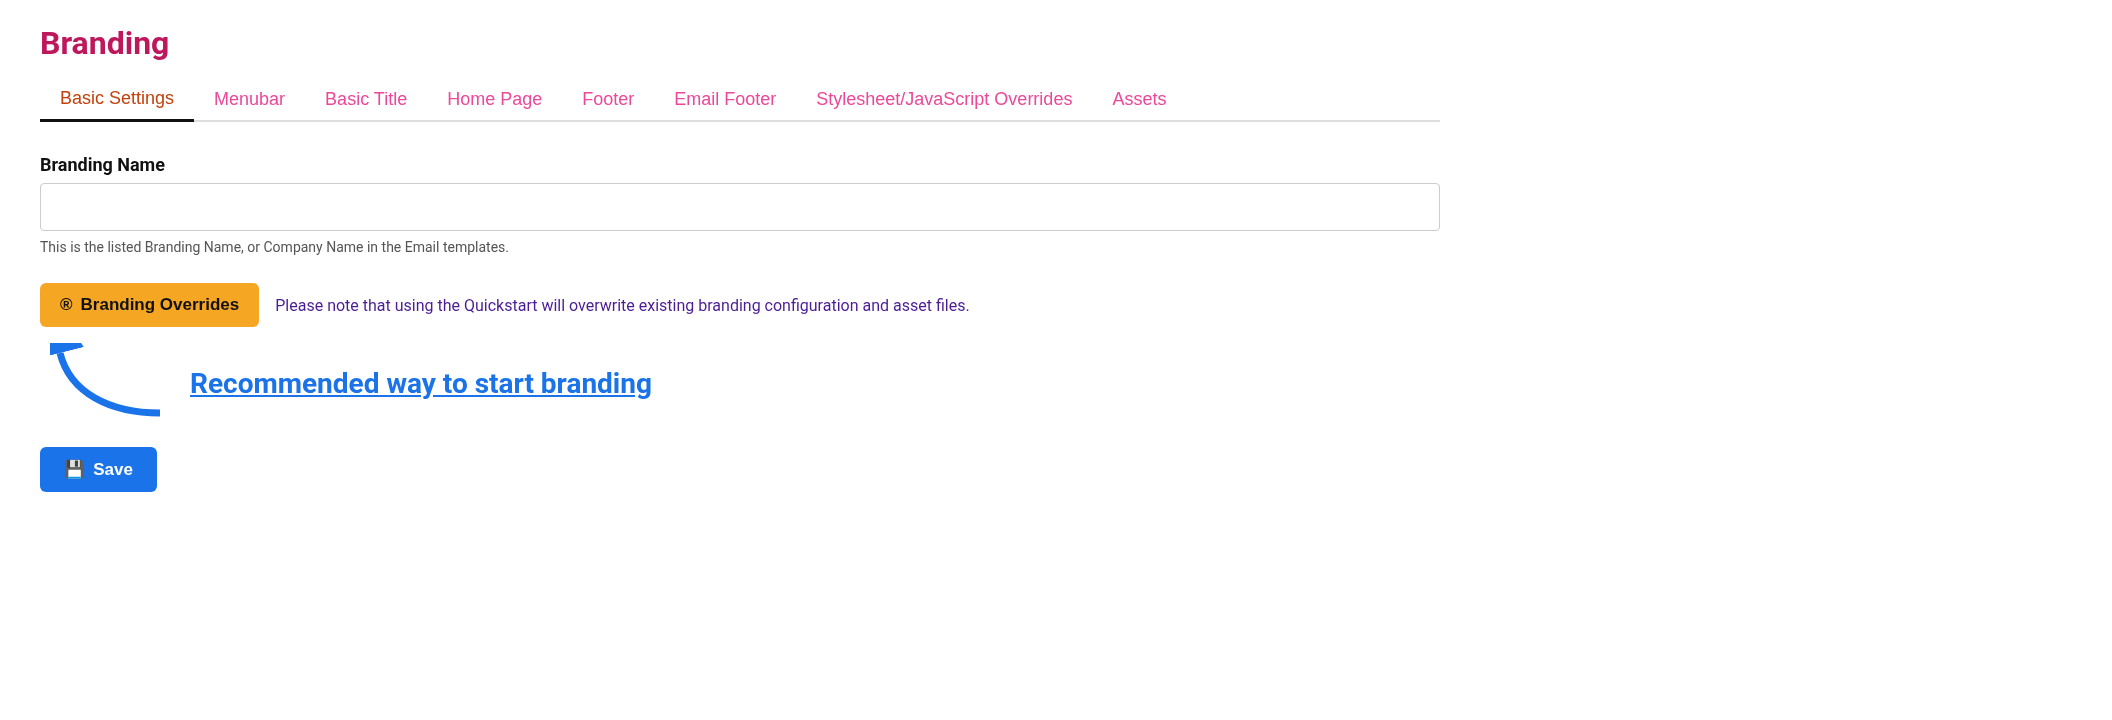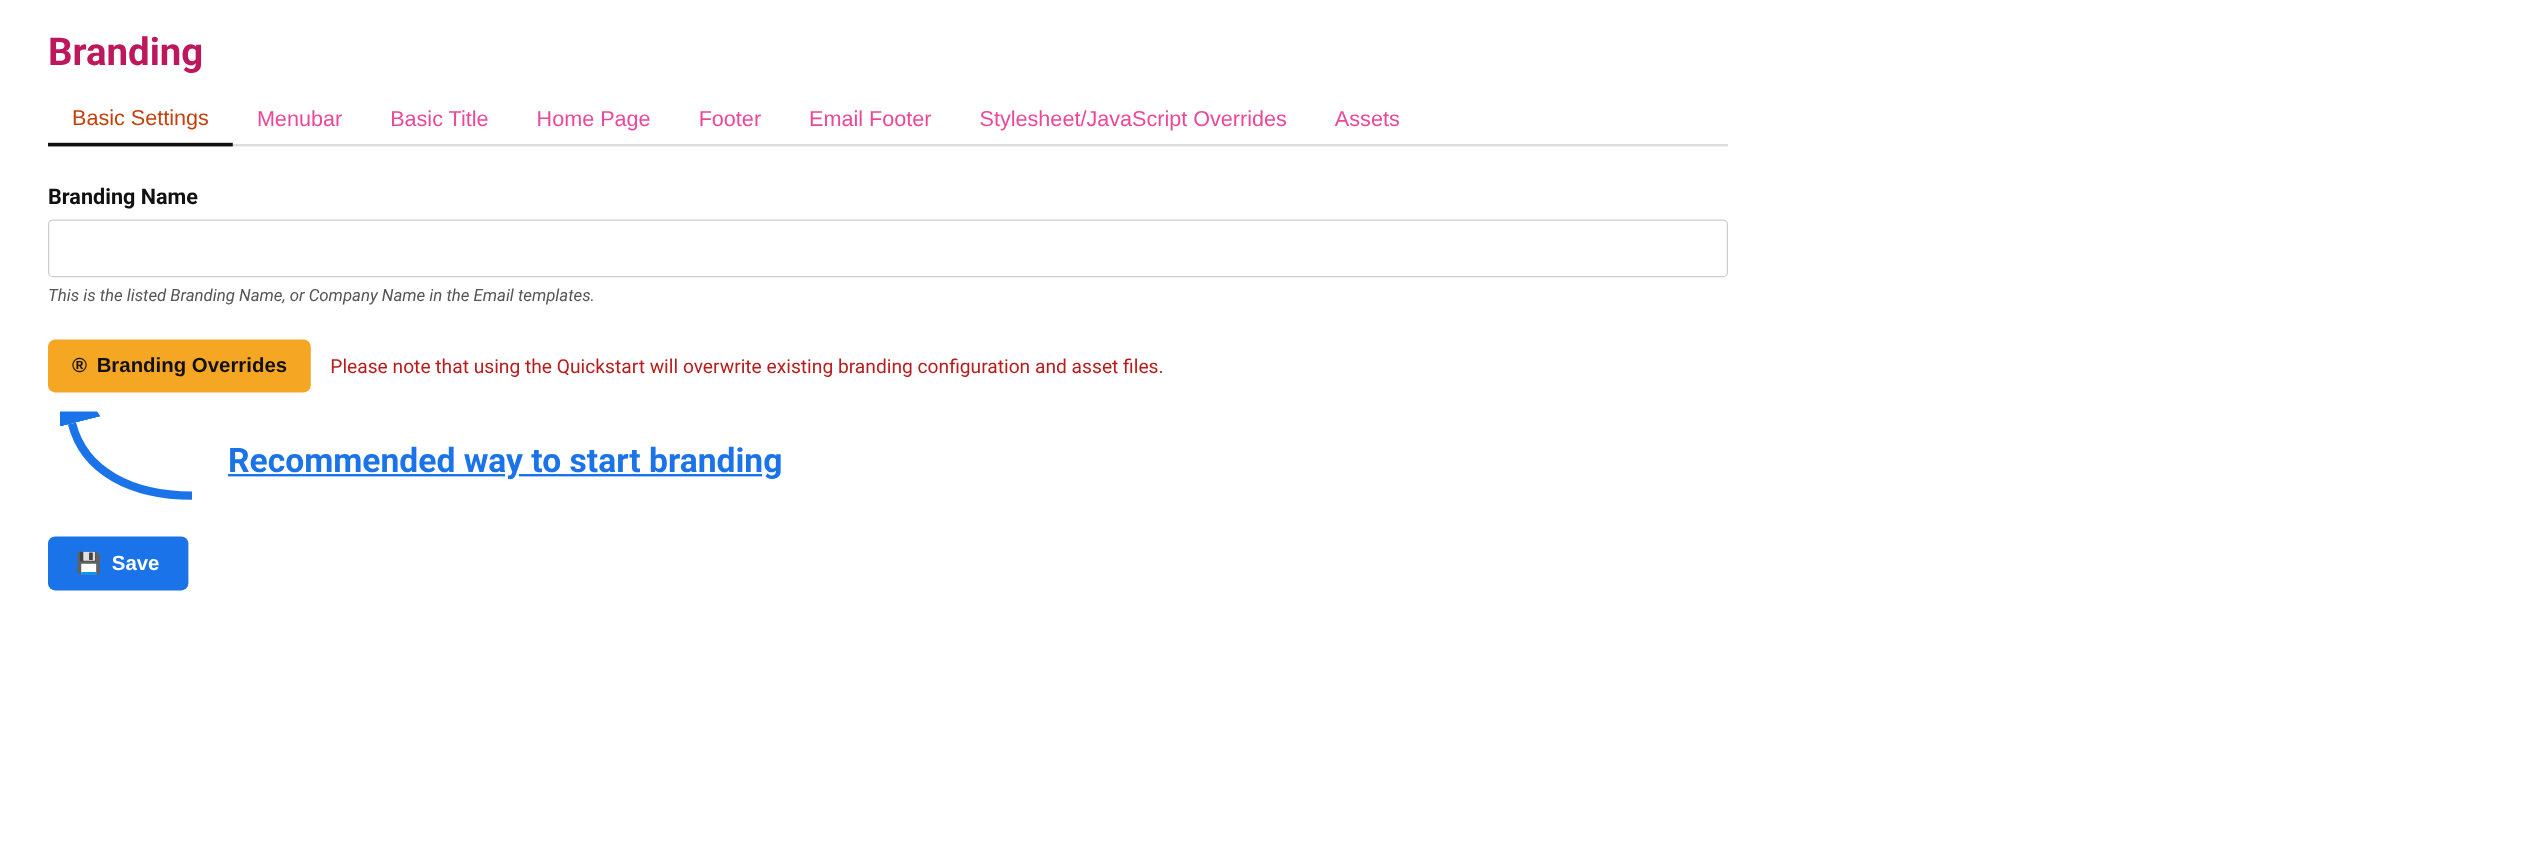--- a/index.html
+++ b/index.html
@@ -63,21 +63,20 @@
       padding: 8px 12px;
       font-size: 16px;
       margin-bottom: 8px;
       outline: none;
     }
 
     .help-text {
       font-size: 14px;
       color: #555;
       margin-bottom: 28px;
-      font-style: italic;
     }
 
     .quickstart-row {
       display: flex;
       align-items: center;
       gap: 16px;
       margin-bottom: 16px;
     }
 
     .quickstart-btn {
@@ -90,21 +89,21 @@
       font-weight: 600;
       cursor: pointer;
       display: flex;
       align-items: center;
       gap: 8px;
       white-space: nowrap;
     }
 
     .quickstart-note {
       font-size: 16px;
-      color: #b91c1c;
+      color: #4c1d95;
     }
 
     .arrow-recommendation-row {
       display: flex;
       align-items: center;
       gap: 12px;
       margin-bottom: 24px;
       margin-left: 10px;
     }
 

